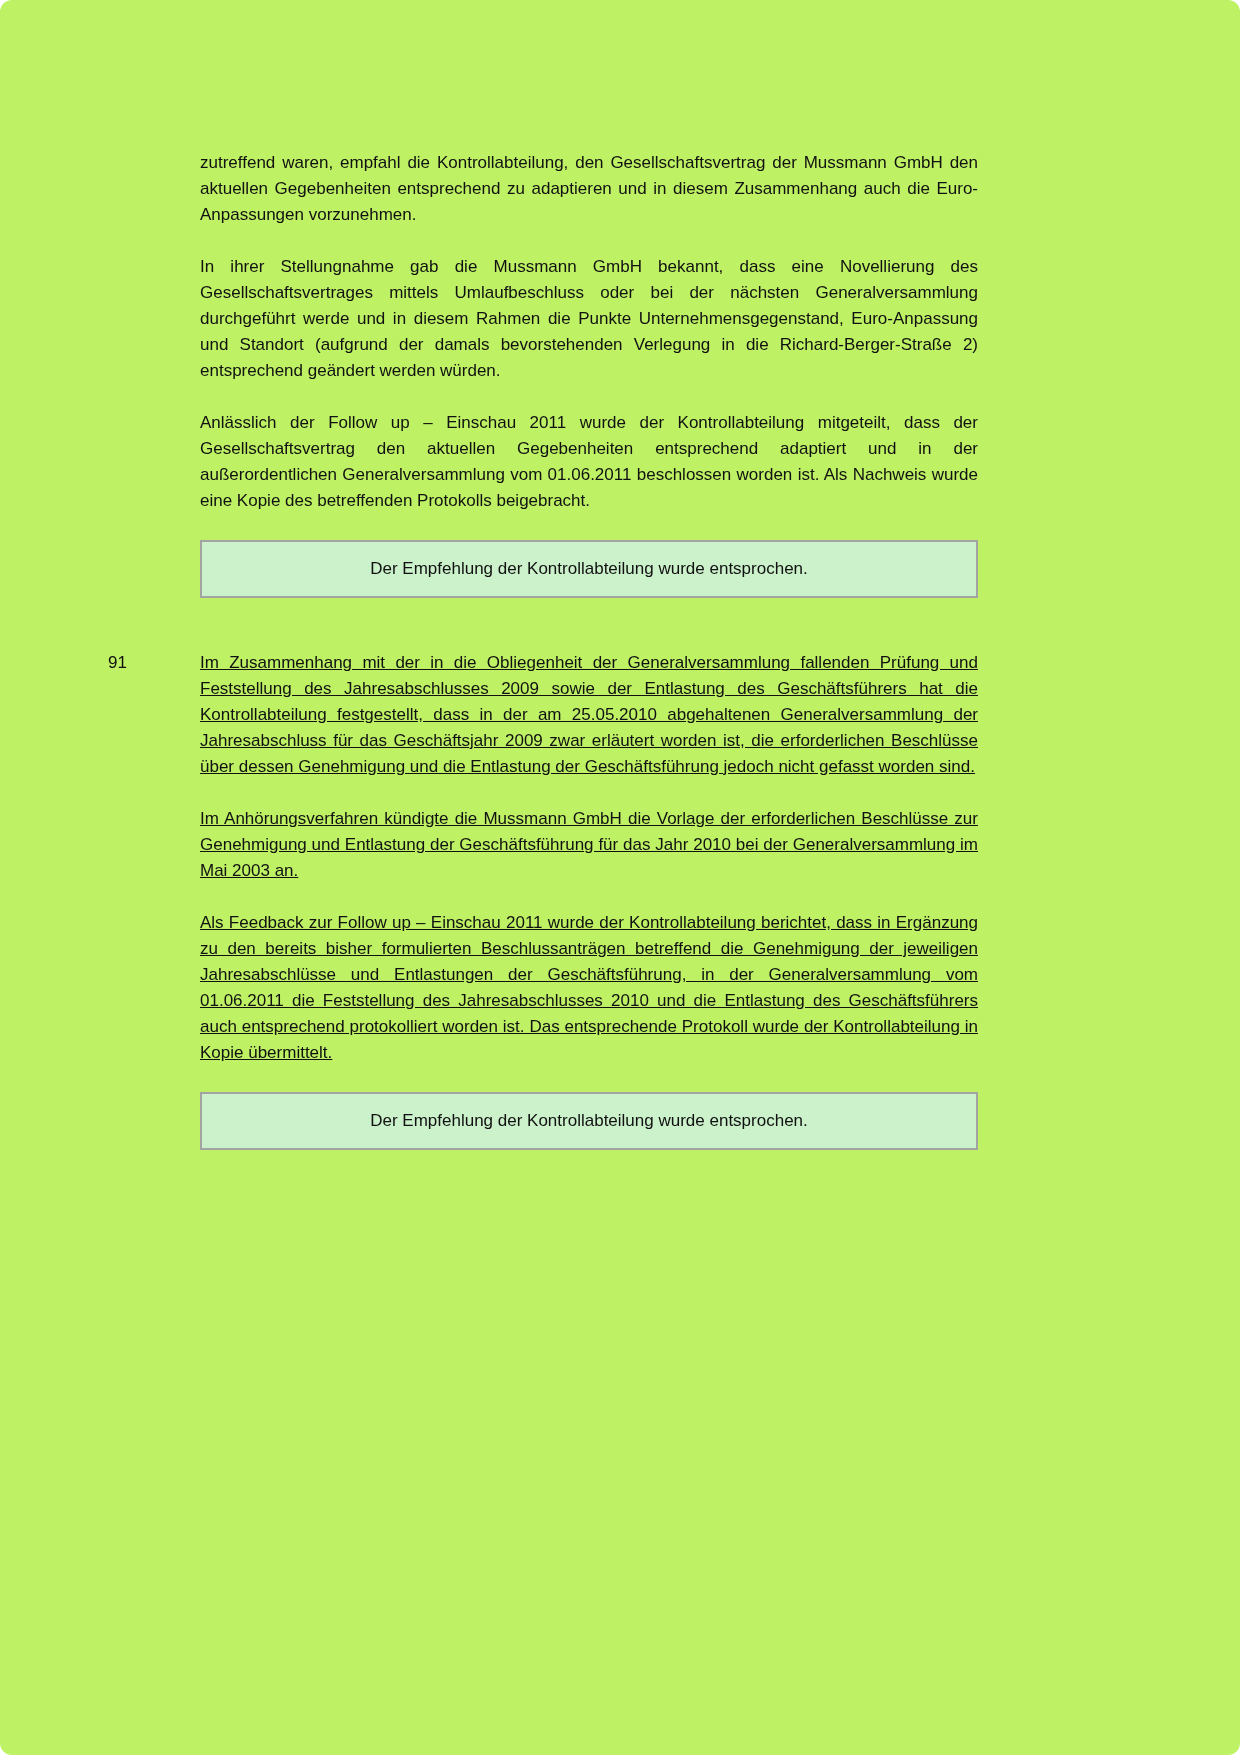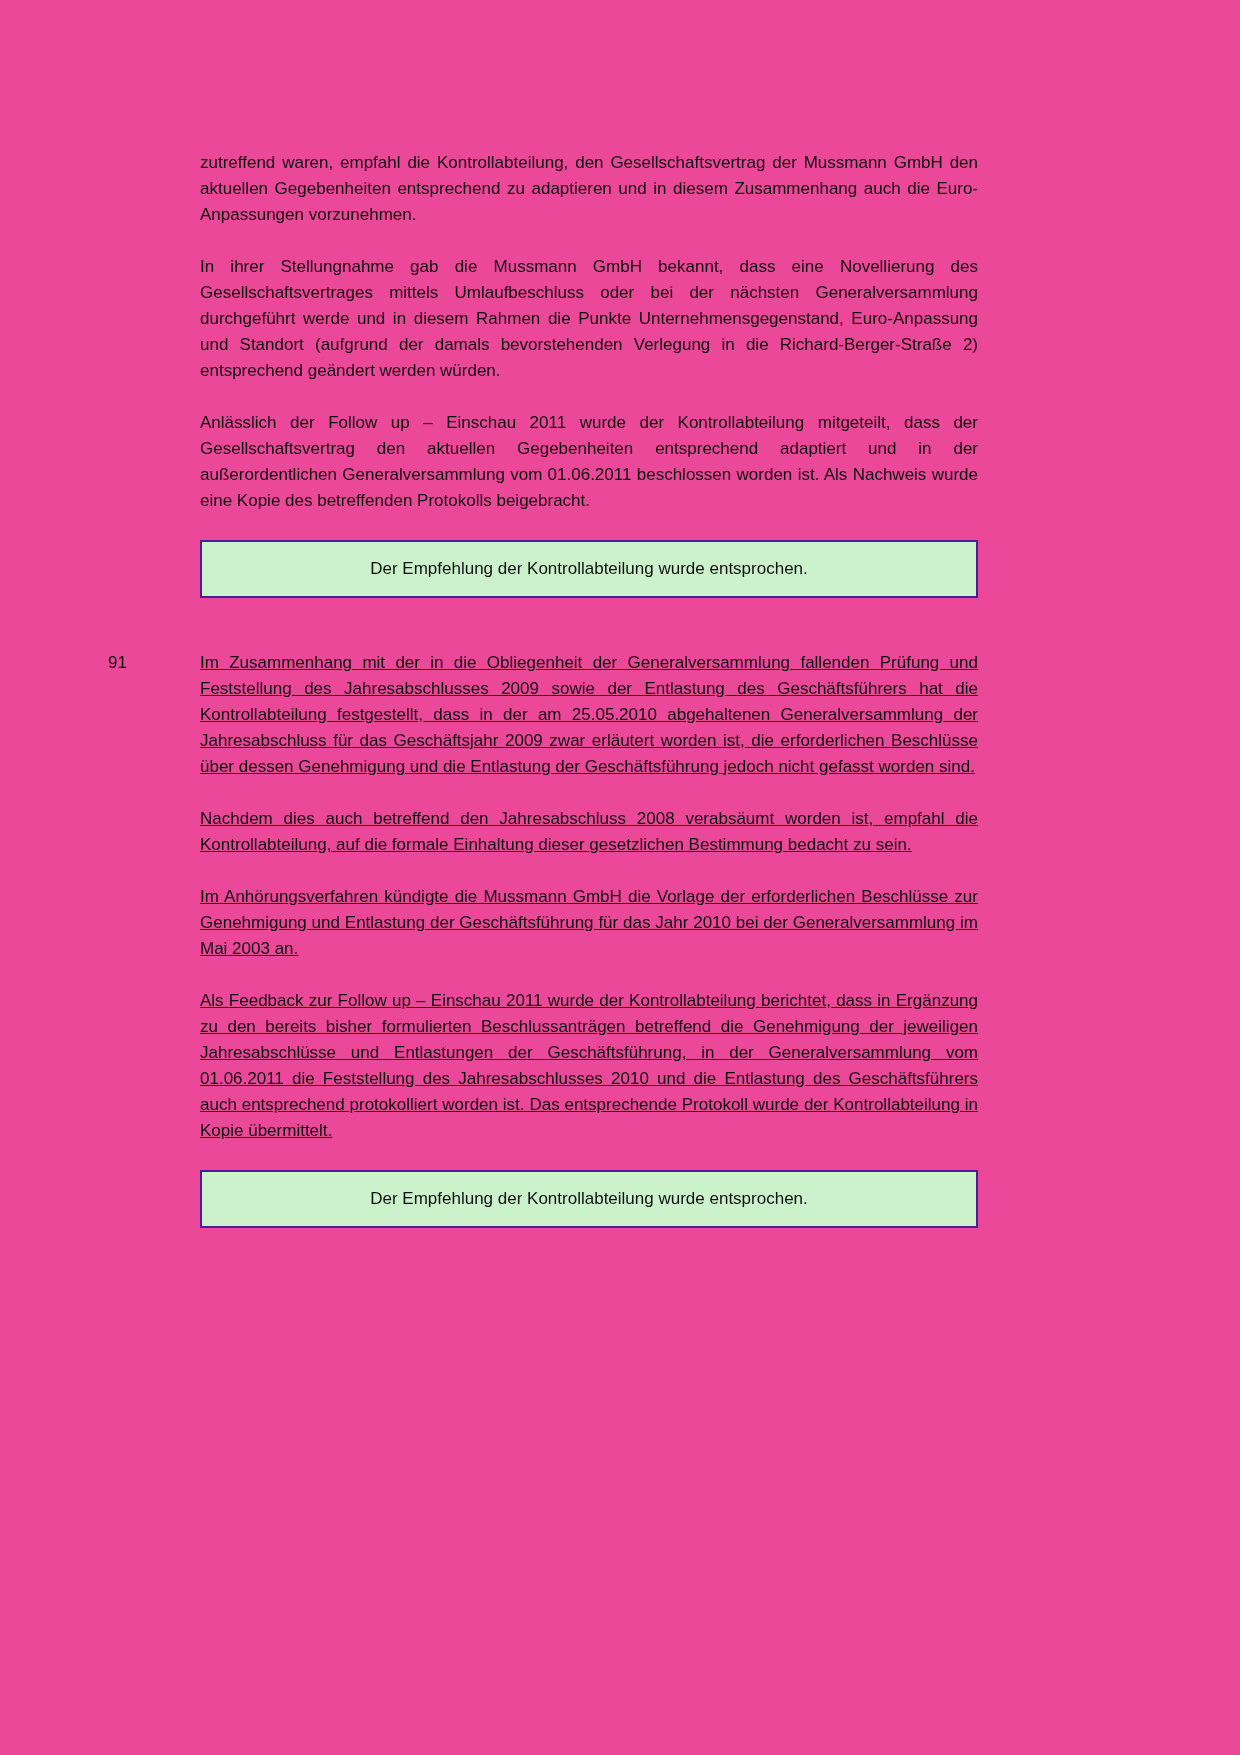--- a/index.html
+++ b/index.html
@@ -7,38 +7,39 @@
   html, body { background: #ffffff; }
   body {
     width: 1240px;
     font-family: "Liberation Sans", "DejaVu Sans", sans-serif;
     color: #111111;
   }
   .page {
     position: relative;
     width: 1240px;
     height: 1755px;
-    background: #ec4899;
+    background: #bef264;
     overflow: hidden;
+    border-radius: 12px;
   }
   .content {
     position: absolute;
     left: 200px;
     top: 150px;
     width: 778px;
   }
   .para {
     font-size: 17px;
     line-height: 26px;
     text-align: justify;
     margin-bottom: 26px;
     color: #111111;
   }
   .rec-box {
-    border: 2px solid #4c1d95;
+    border: 2px solid #a3a3a3;
     background: #ccf2cc;
     text-align: center;
     padding: 15px 12px;
     margin: 12px 0 52px 0;
     font-size: 17px;
     line-height: 24px;
     color: #111111;
   }
   .rec-box.last { margin-bottom: 0; }
   .numbered-item {
@@ -85,21 +86,20 @@
 
     <p class="para">Anlässlich der Follow up – Einschau 2011 wurde der Kontrollabteilung mitgeteilt, dass der Gesellschaftsvertrag den aktuellen Gegebenheiten entsprechend adaptiert und in der außerordentlichen Generalversammlung vom 01.06.2011 beschlossen worden ist. Als Nachweis wurde eine Kopie des betreffenden Protokolls beigebracht.</p>
 
     <div class="rec-box">
       <span>Der Empfehlung der Kontrollabteilung wurde entsprochen.</span>
     </div>
 
     <section class="numbered-item">
       <span class="item-number">91</span>
       <p class="para">Im Zusammenhang mit der in die Obliegenheit der Generalversammlung fallenden Prüfung und Feststellung des Jahresabschlusses 2009 sowie der Entlastung des Geschäftsführers hat die Kontrollabteilung festgestellt, dass in der am 25.05.2010 abgehaltenen Generalversammlung der Jahresabschluss für das Geschäftsjahr 2009 zwar erläutert worden ist, die erforderlichen Beschlüsse über dessen Genehmigung und die Entlastung der Geschäftsführung jedoch nicht gefasst worden sind.</p>
-      <p class="para">Nachdem dies auch betreffend den Jahresabschluss 2008 verabsäumt worden ist, empfahl die Kontrollabteilung, auf die formale Einhaltung dieser gesetzlichen Bestimmung bedacht zu sein.</p>
       <p class="para">Im Anhörungsverfahren kündigte die Mussmann GmbH die Vorlage der erforderlichen Beschlüsse zur Genehmigung und Entlastung der Geschäftsführung für das Jahr 2010 bei der Generalversammlung im Mai 2003 an.</p>
       <p class="para">Als Feedback zur Follow up – Einschau 2011 wurde der Kontrollabteilung berichtet, dass in Ergänzung zu den bereits bisher formulierten Beschlussanträgen betreffend die Genehmigung der jeweiligen Jahresabschlüsse und Entlastungen der Geschäftsführung, in der Generalversammlung vom 01.06.2011 die Feststellung des Jahresabschlusses 2010 und die Entlastung des Geschäftsführers auch entsprechend protokolliert worden ist. Das entsprechende Protokoll wurde der Kontrollabteilung in Kopie übermittelt.</p>
     </section>
 
     <div class="rec-box last">
       <span>Der Empfehlung der Kontrollabteilung wurde entsprochen.</span>
     </div>
 
   </main>
 

